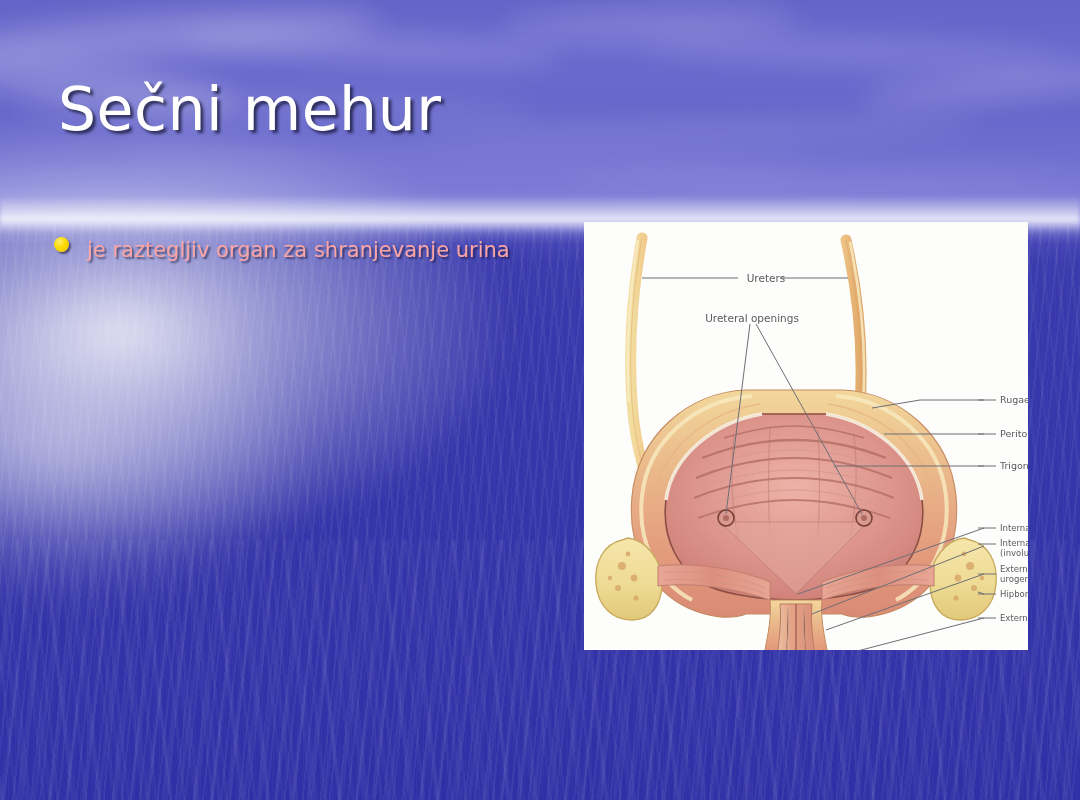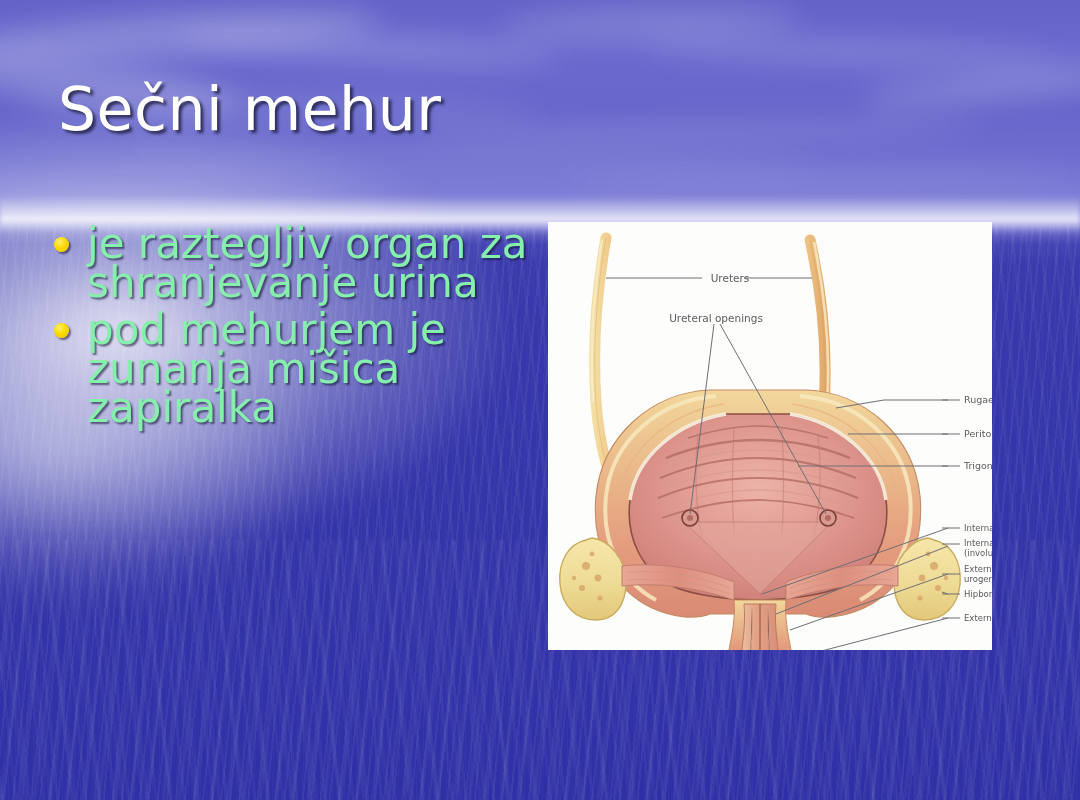--- a/index.html
+++ b/index.html
@@ -163,30 +163,30 @@
     flex: 0 0 auto;
     width: 15px;
     height: 15px;
     border-radius: 50%;
     background: radial-gradient(circle at 36% 32%, #ffef70 0%, #fada00 45%, #e8c000 100%);
     box-shadow: 2px 2px 2px rgba(10,10,40,0.55);
     margin-top: 13px;
     margin-right: 18px;
   }
   .bullet-text {
-    color: #86efac;
-    font-size: 42px;
-    line-height: 39px;
+    color: #fca5a5;
+    font-size: 21px;
+    line-height: 53px;
     text-shadow: 2px 2px 2px rgba(20,20,55,0.62);
   }
 
   
   .figure {
     position: absolute;
-    left: 548px;
+    left: 584px;
     top: 222px;
     width: 444px;
     height: 428px;
     background: #fdba74;
     overflow: hidden;
   }
   .figure svg { display: block; }
 </style>
 </head>
 <body>
@@ -209,24 +209,20 @@
   <div class="waves-near"></div>
   <div class="left-glow"></div>
   <div class="left-glow2"></div>
 
   <div class="title">Sečni mehur</div>
 
   <div class="bullets">
     <div class="bullet-row">
       <span class="bullet-dot"></span>
       <span class="bullet-text">je raztegljiv organ za shranjevanje urina</span>
-    </div>
-    <div class="bullet-row">
-      <span class="bullet-dot"></span>
-      <span class="bullet-text">pod mehurjem je zunanja mišica zapiralka</span>
     </div>
   </div>
 
   <div class="figure">
     <svg width="444" height="428" viewBox="0 0 444 428" xmlns="http://www.w3.org/2000/svg">
       <defs>
         <linearGradient id="ureterG" x1="0" y1="0" x2="1" y2="0">
           <stop offset="0%" stop-color="#f3dea2"></stop>
           <stop offset="45%" stop-color="#f0c98a"></stop>
           <stop offset="100%" stop-color="#e0a86a"></stop>

